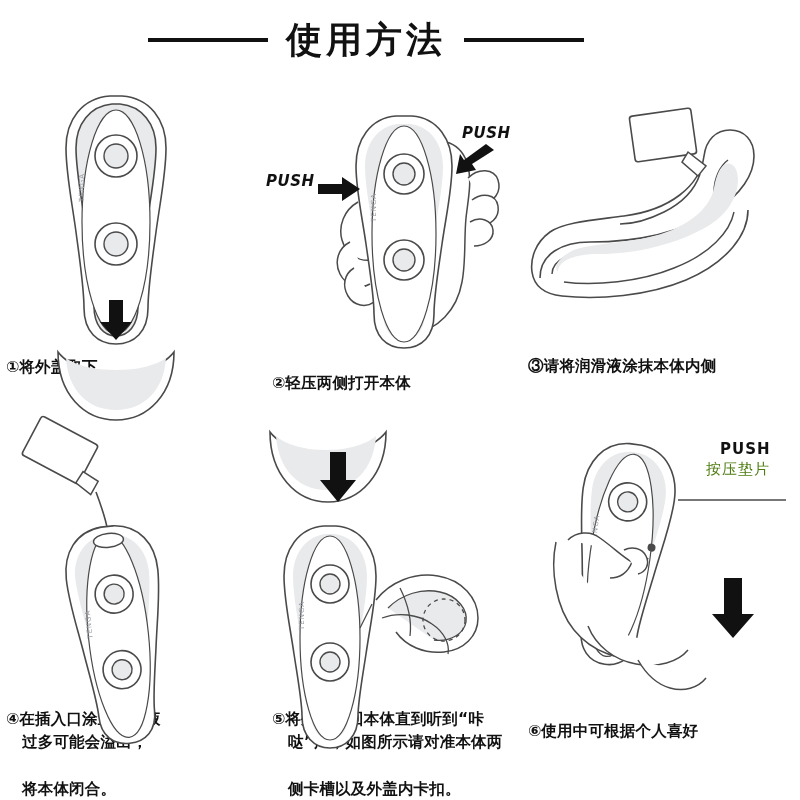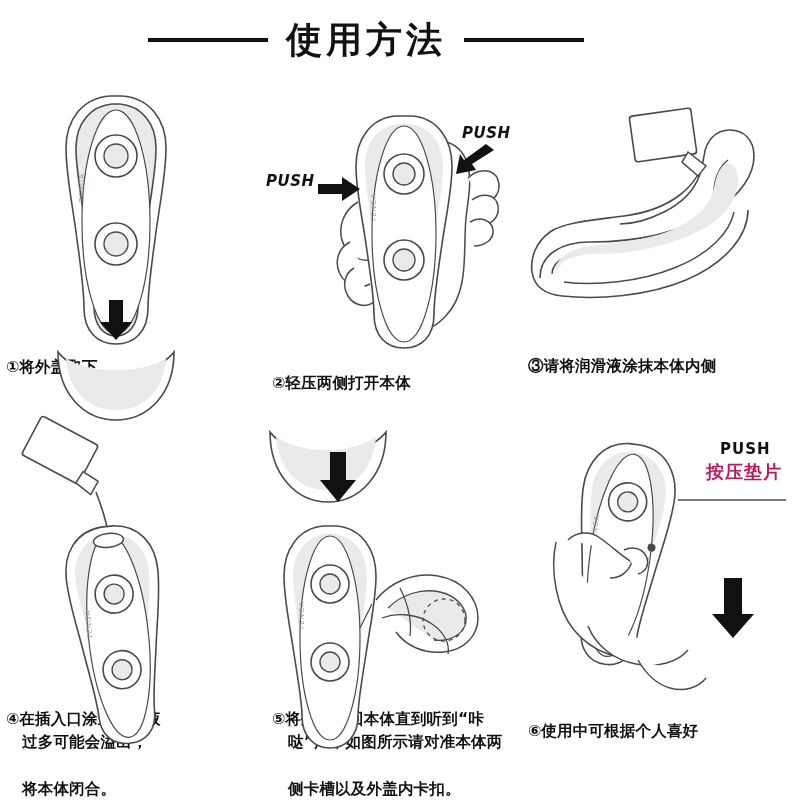--- a/index.html
+++ b/index.html
@@ -98,24 +98,24 @@
     letter-spacing: 0.5px;
     color: #111;
   }
   .push-vert {
     font-size: 15px;
     font-weight: 700;
     letter-spacing: 1px;
     color: #111;
   }
   .push-vert-cn {
-    font-size: 18px;
-    font-weight: 700;
+    font-size: 15px;
+    font-weight: 400;
     letter-spacing: 1px;
-    color: #be185d;
+    color: #4d7c0f;
   }
   .tenga-mark {
     font-size: 7px;
     letter-spacing: 1px;
     fill: #9aa0a6;
   }
 </style>
 </head>
 <body>
 

